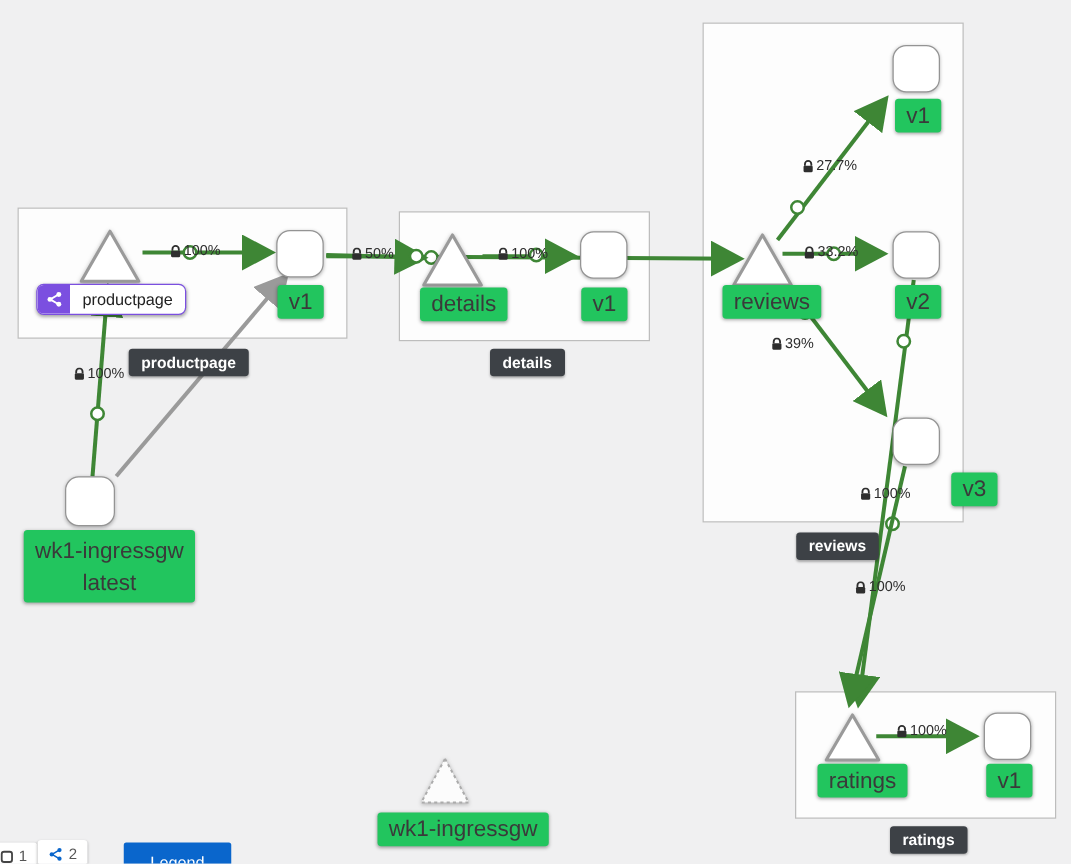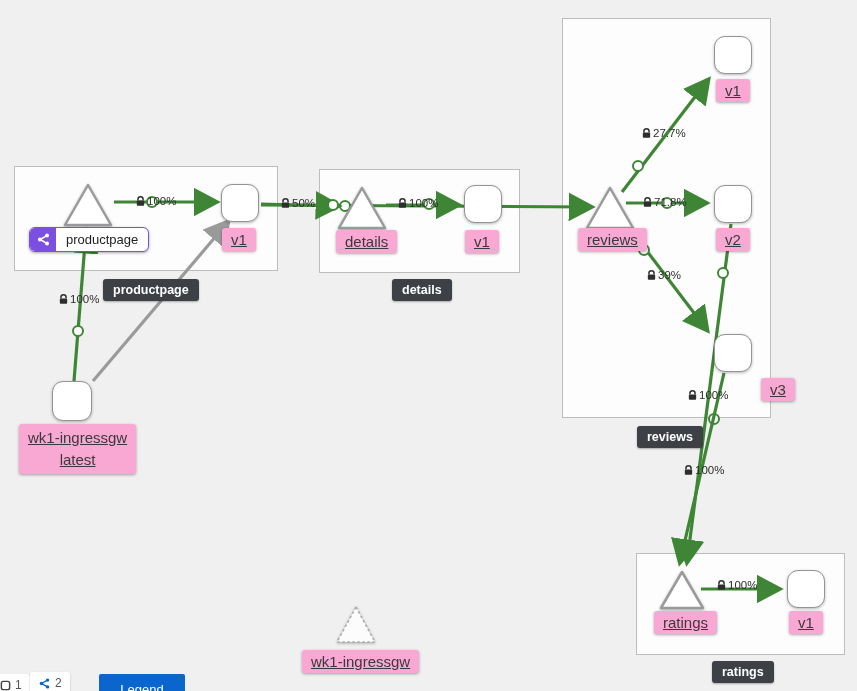--- a/index.html
+++ b/index.html
@@ -4,22 +4,22 @@
 <style>
   html,body{margin:0;padding:0;background:#f0f0f1;font-family:"Liberation Sans",sans-serif;}
   #canvas{position:relative;width:857px;height:691px;overflow:hidden;background:#f0f0f1;}
   .layer{position:absolute;left:0;top:0;width:857px;height:691px;}
   .group-box{position:absolute;background:#fdfdfd;border:1px solid #bdbdbd;box-sizing:border-box;z-index:1;}
   #edgesvg{position:absolute;left:0;top:0;z-index:2;}
   .node,.chip,.edge-label,.dark-badge,.tri{position:absolute;z-index:3;}
   .sq{width:38px;height:38px;background:#fff;border:1.6px solid #949494;border-radius:11px;
       box-shadow:0 1px 3px rgba(0,0,0,.28);box-sizing:border-box;}
   .tri svg{overflow:visible;filter:drop-shadow(0 1px 1.5px rgba(0,0,0,.3));}
-  .chip{background:#f9a8d4;border-radius:3px;box-shadow:0 1px 3px rgba(0,0,0,.35);
-        padding:3px 9px;font-size:15px;color:#3a3a3a;white-space:nowrap;text-decoration:underline;}
+  .chip{background:#22c55e;border-radius:3px;box-shadow:0 1px 3px rgba(0,0,0,.35);
+        padding:3px 9px;font-size:18px;color:#3a3a3a;white-space:nowrap;}
   .chip.two-line{text-align:center;line-height:1.45;}
   .dark-badge{background:#3d4146;color:#fff;font-weight:bold;font-size:12.5px;
         border-radius:3px;padding:4px 10px;box-shadow:0 1px 2px rgba(0,0,0,.3);white-space:nowrap;}
   .edge-label{display:flex;align-items:center;gap:1px;font-size:11.5px;color:#2e2e2e;white-space:nowrap;}
   .lock{width:11px;height:11px;flex:0 0 auto;}
   .app-chip{position:absolute;z-index:4;display:flex;align-items:stretch;border:1.6px solid #7b4fe0;
         border-radius:6px;background:#fff;box-shadow:0 1px 3px rgba(0,0,0,.35);overflow:hidden;}
   .app-chip .icon-box{background:#7b4fe0;display:flex;align-items:center;justify-content:center;
         width:26px;border-radius:4px 0 0 4px;}
   .app-chip .txt{padding:4px 10px;font-size:13px;color:#222;white-space:nowrap;}
@@ -199,23 +199,23 @@
         <path d="M3.2 5V3.6a2.8 2.8 0 015.6 0V5" fill="none" stroke="#2e2e2e" stroke-width="1.6"></path>
         <rect x="2" y="5" width="8" height="5.6" rx="1" fill="#2e2e2e"></rect>
       </svg>
     <span>27.7%</span>
   </div>
   <div class="edge-label" style="left:642px;top:196px;">
     <svg class="lock" viewBox="0 0 12 12">
         <path d="M3.2 5V3.6a2.8 2.8 0 015.6 0V5" fill="none" stroke="#2e2e2e" stroke-width="1.6"></path>
         <rect x="2" y="5" width="8" height="5.6" rx="1" fill="#2e2e2e"></rect>
       </svg>
-    <span>71.8%</span>
-  </div>
-  <div class="edge-label" style="left:646px;top:269px;">
+    <span>33.2%</span>
+  </div>
+  <div class="edge-label" style="left:616px;top:269px;">
     <svg class="lock" viewBox="0 0 12 12">
         <path d="M3.2 5V3.6a2.8 2.8 0 015.6 0V5" fill="none" stroke="#2e2e2e" stroke-width="1.6"></path>
         <rect x="2" y="5" width="8" height="5.6" rx="1" fill="#2e2e2e"></rect>
       </svg>
     <span>39%</span>
   </div>
   <div class="edge-label" style="left:687px;top:389px;">
     <svg class="lock" viewBox="0 0 12 12">
         <path d="M3.2 5V3.6a2.8 2.8 0 015.6 0V5" fill="none" stroke="#2e2e2e" stroke-width="1.6"></path>
         <rect x="2" y="5" width="8" height="5.6" rx="1" fill="#2e2e2e"></rect>

